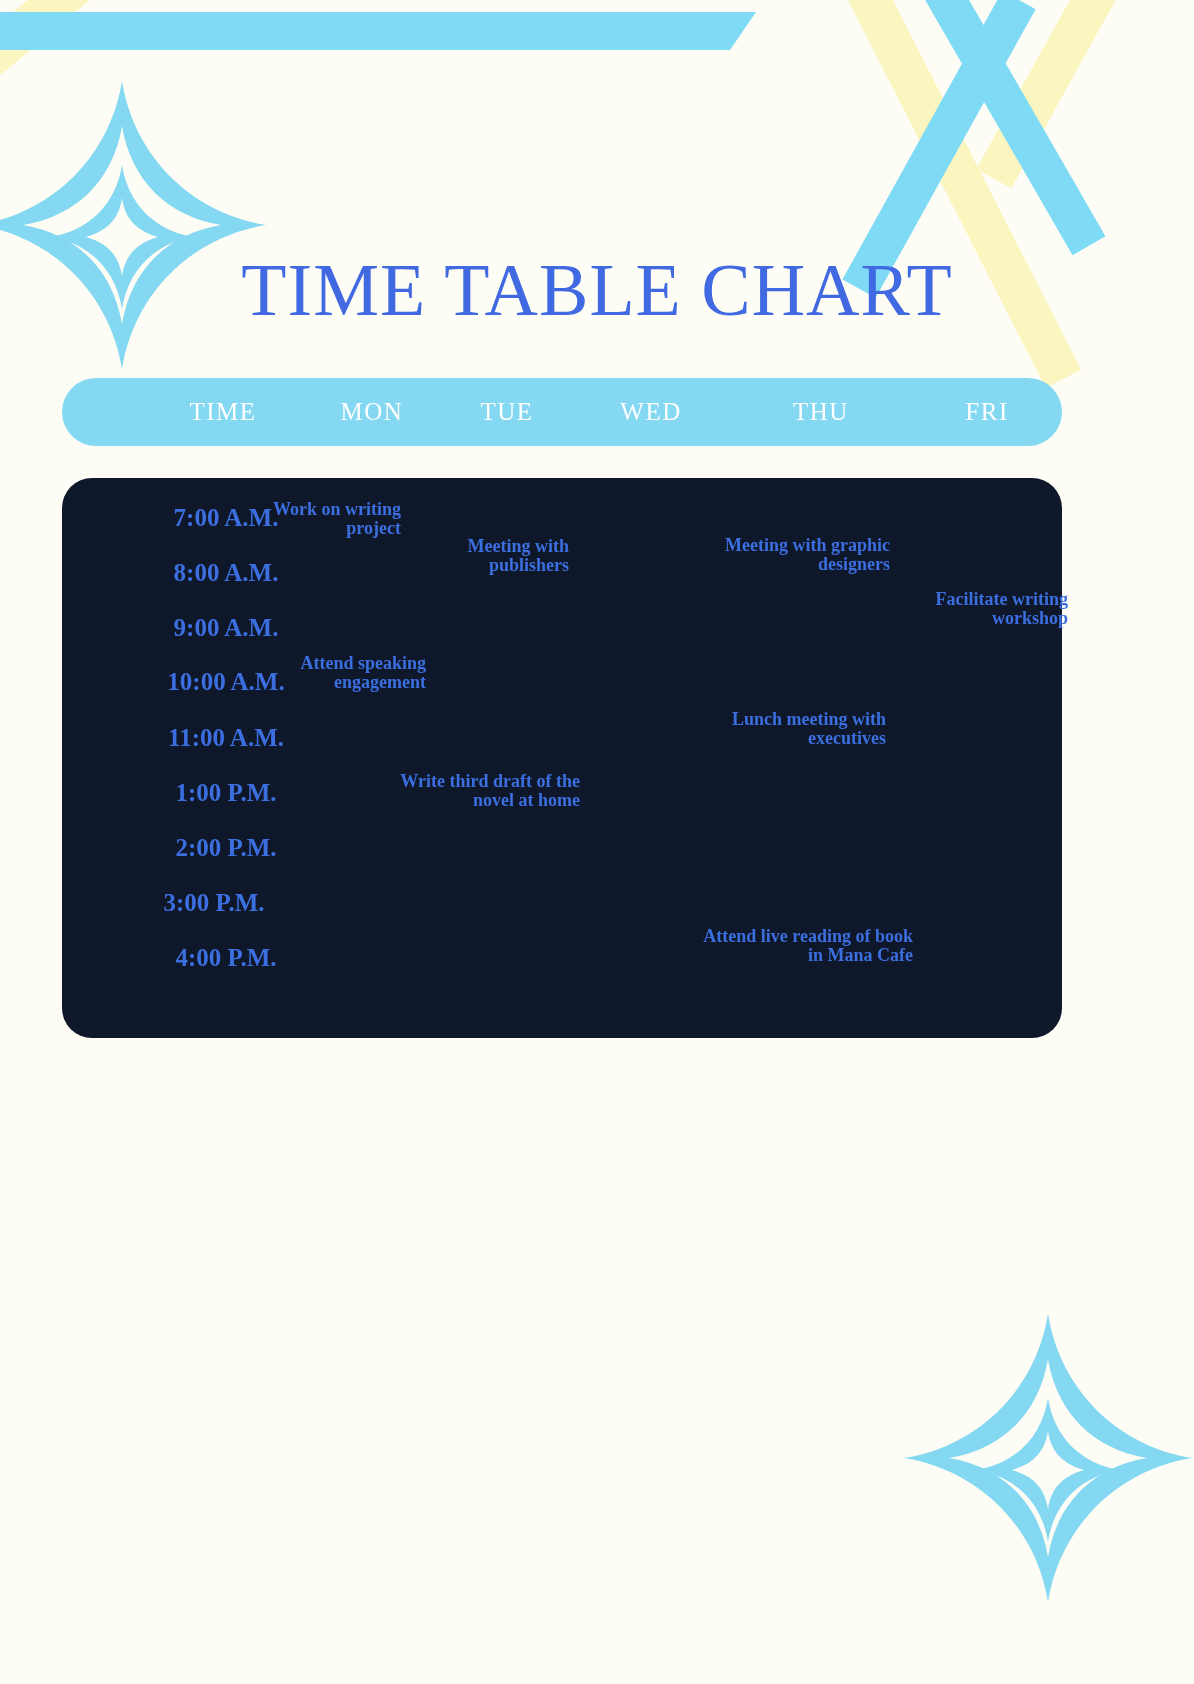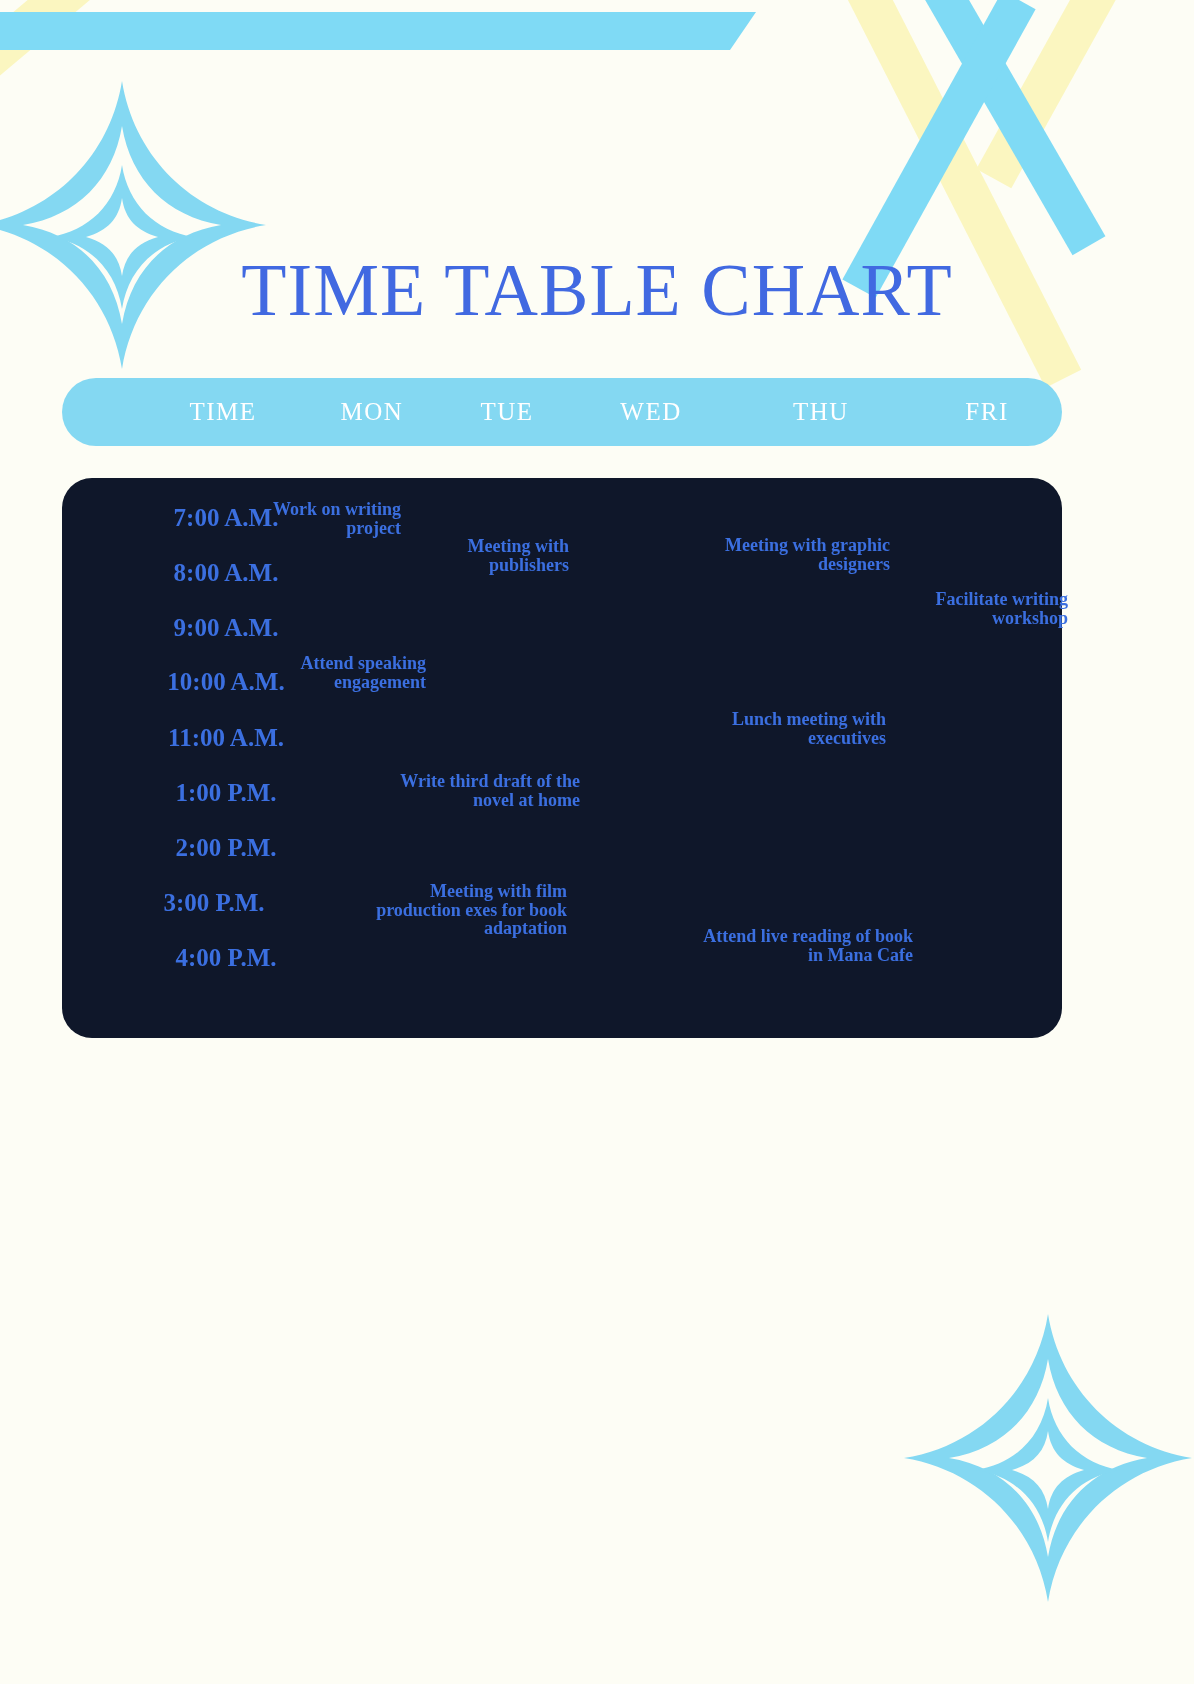--- a/index.html
+++ b/index.html
@@ -228,18 +228,17 @@
 
     <div class="entry" style="left:830px; top:112px; width:176px;">Facilitate writing workshop</div>
 
     <div class="entry" style="left:182px; top:176px; width:182px;">Attend speaking engagement</div>
 
     <div class="entry" style="left:594px; top:232px; width:230px;">Lunch meeting with executives</div>
 
     <div class="entry" style="left:322px; top:294px; width:196px;">Write third draft of the novel at home</div>
 
 
-    <div class="entry" style="left:283px; top:404px; width:222px;">Meeting with film production exes for book adaptation</div>
 
     <div class="entry" style="left:641px; top:449px; width:210px;">Attend live reading of book in Mana Cafe</div>
 
   </div>
 </div>
 
 </body></html>

